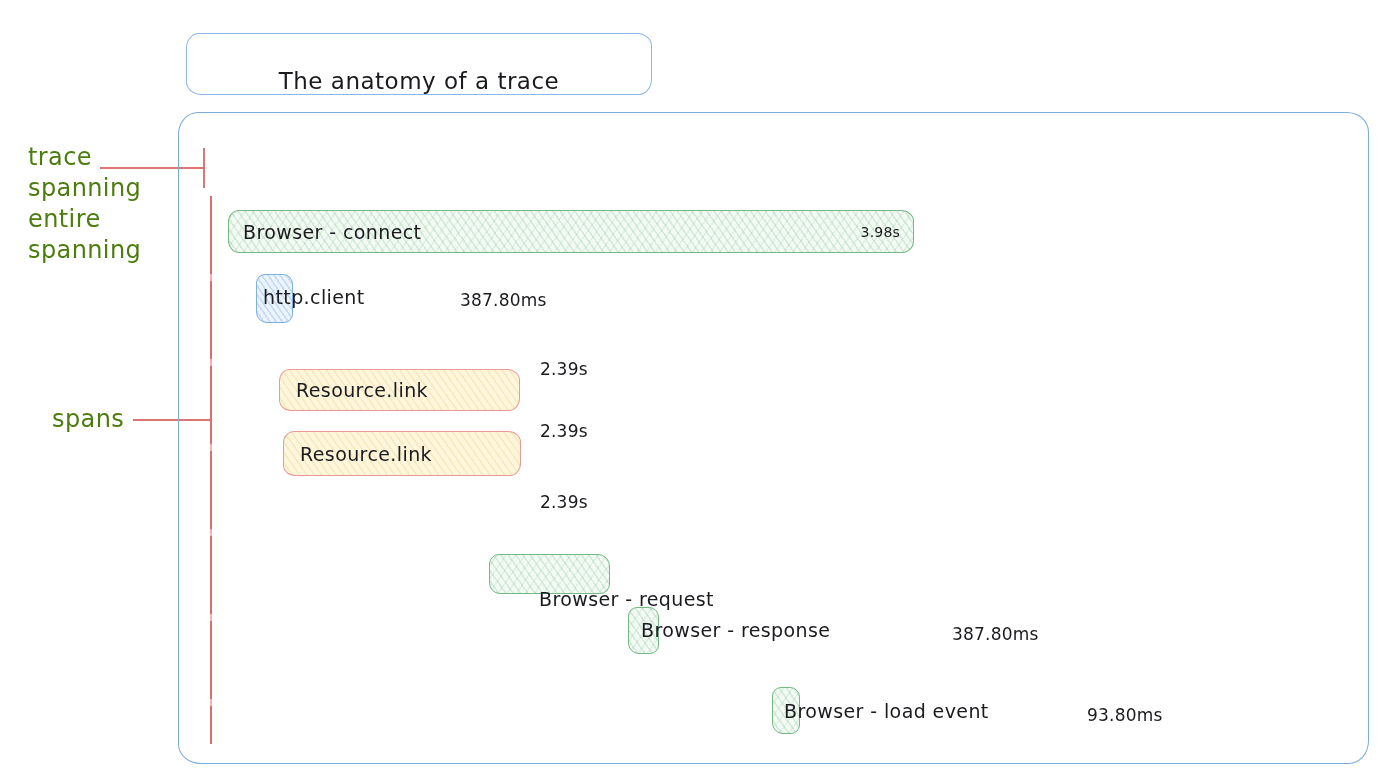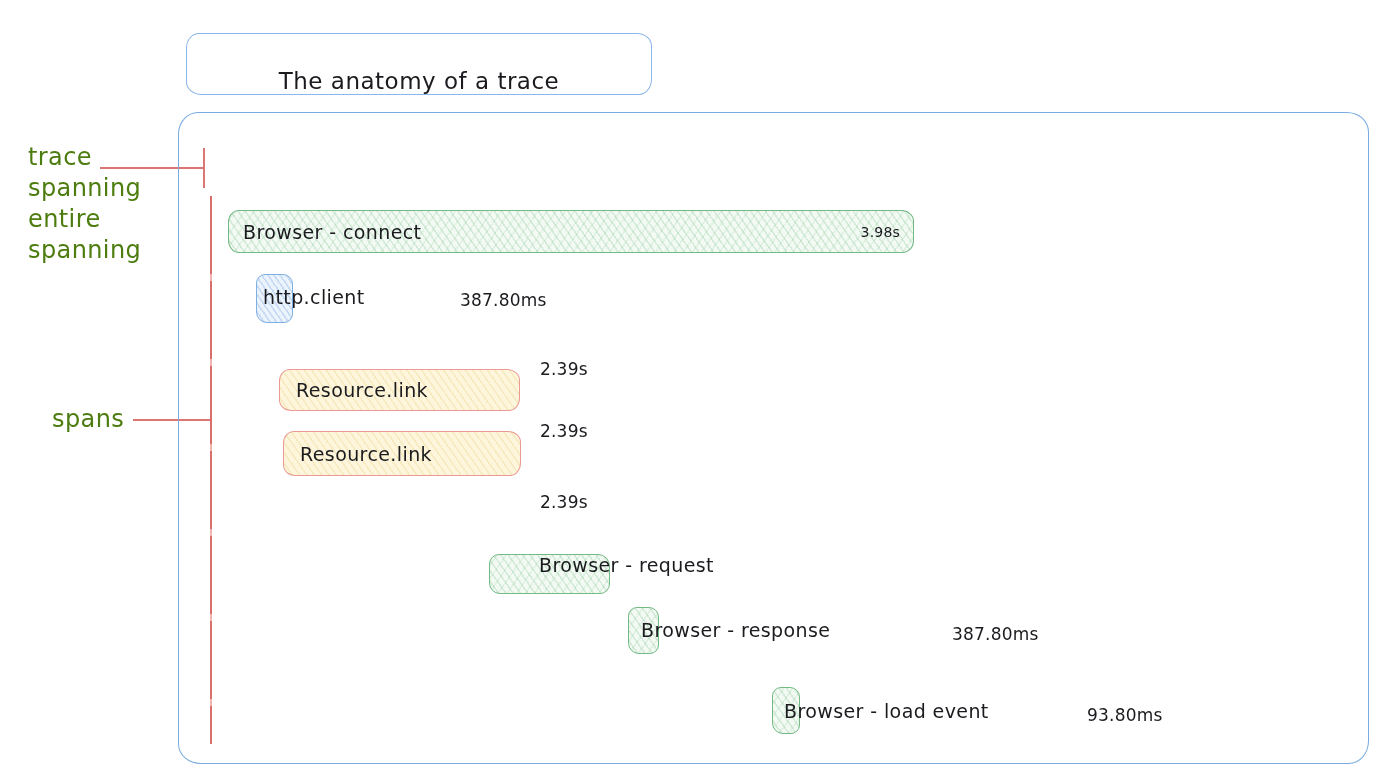--- a/index.html
+++ b/index.html
@@ -75,21 +75,21 @@
   .load-box  { left:772px; top:687px; width:28px; height:47px; border-color:#72b983; border-radius:9px 10px 9px 11px; }
 
   .free-label { font-size:19px; letter-spacing:0.4px; white-space:nowrap; }
   .free-dur   { font-size:17px; letter-spacing:0.2px; white-space:nowrap; }
 
   .http-label { left:263px; top:286px; }
   .http-dur   { left:460px; top:290px; }
   .res1-dur   { left:540px; top:359px; }
   .res2-dur   { left:540px; top:421px; }
   .res3-dur   { left:540px; top:492px; }
-  .req-label  { left:503px; top:554px;padding-left:36px; }
+  .req-label  { left:503px; top:588px;padding-left:36px; }
   .resp-label { left:641px; top:619px; }
   .resp-dur   { left:952px; top:624px; }
   .load-label { left:784px; top:700px; }
   .load-dur   { left:1087px; top:705px; }
 
   .anno {
     font-size:24px; letter-spacing:0.4px; line-height:31px; color:#4d7c0f;
   }
   .anno-trace { left:28px; top:142px; }
   .anno-spans { left:52px; top:404px; }

